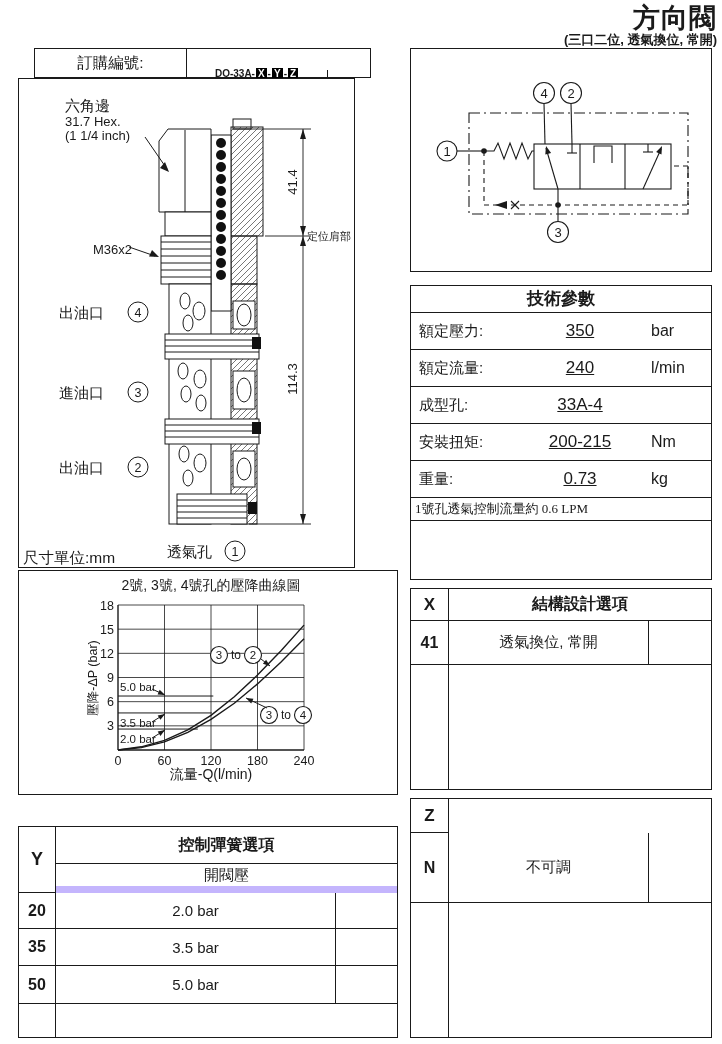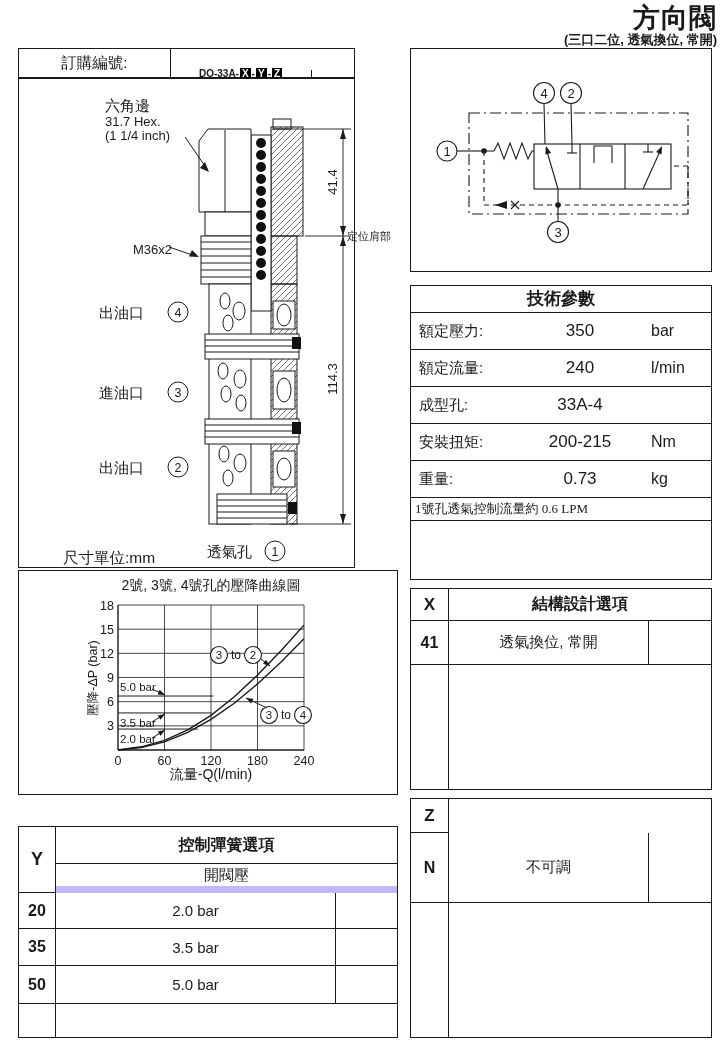--- a/index.html
+++ b/index.html
@@ -2,36 +2,36 @@
 <html><head>
 <meta charset="utf-8">
 <style>
   html,body{margin:0;padding:0;background:#fff;}
   body{width:722px;height:1044px;position:relative;font-family:"Liberation Sans",sans-serif;color:#1a1a1a;}
   .box{position:absolute;border:1.5px solid #1a1a1a;background:#fff;box-sizing:border-box;}
   
   .hd-title{position:absolute;top:0;right:5px;font-size:27px;font-weight:bold;letter-spacing:1px;}
   .hd-sub{position:absolute;top:31px;right:5px;font-size:13px;font-weight:bold;}
   
-  #order{left:18px;top:48px;width:337px;height:30px;display:flex;}
+  #order{left:34px;top:48px;width:337px;height:30px;display:flex;}
   #order .cell{border-right:1px solid #1a1a1a;display:flex;align-items:center;justify-content:center;box-sizing:border-box;}
   #order .c1{width:152px;font-size:15.5px;}
   #order .c2{width:141px;font-weight:bold;font-size:10px;margin-top:21px;}
   #order .c3{flex:1;border-right:none;}
   .inv{background:#000;color:#fff;padding:0 2px;margin:0 1px;font-weight:bold;}
   
-  #drawbox{left:18px;top:78px;width:337px;height:490px;padding-left:40px;}
+  #drawbox{left:18px;top:78px;width:337px;height:490px;}
   
   #symbox{left:410px;top:48px;width:302px;height:224px;}
   
   #tech{left:410px;top:285px;width:302px;height:295px;}
   .t-title{height:26px;line-height:26px;border-bottom:1px solid #1a1a1a;font-weight:bold;text-align:center;font-size:17px;}
   .t-row{display:flex;align-items:center;height:37px;border-bottom:1px solid #1a1a1a;padding:0 8px;font-size:15px;box-sizing:border-box;}
   .t-label{width:90px;}
-  .t-value{flex:1;text-align:center;font-size:17px;}
+  .t-value{flex:1;text-align:center;font-size:17px;text-decoration:underline;}
   .t-unit{width:52px;font-size:16px;}
   .t-note{height:22px;line-height:22px;border-bottom:1px solid #1a1a1a;font-family:"Liberation Serif",serif;font-size:13px;padding:0 4px;}
   
   .opt{display:grid;grid-template-columns:38px 1fr 62px;}
   #xtable{left:410px;top:588px;width:302px;height:202px;grid-template-rows:32px 44px 1fr;}
   #ztable{left:410px;top:798px;width:302px;height:240px;grid-template-rows:34px 70px 1fr;}
   .o-key{grid-column:1;grid-row:1;border-right:1px solid #1a1a1a;border-bottom:1px solid #1a1a1a;display:flex;align-items:center;justify-content:center;font-weight:bold;font-size:17px;}
   .o-title{grid-column:2/4;grid-row:1;border-bottom:1px solid #1a1a1a;display:flex;align-items:center;justify-content:center;font-weight:bold;font-size:16px;}
   .o-code{grid-column:1;grid-row:2;border-right:1px solid #1a1a1a;border-bottom:1px solid #1a1a1a;display:flex;align-items:center;justify-content:center;font-weight:bold;font-size:16px;}
   .o-desc{grid-column:2;grid-row:2;border-right:1px solid #1a1a1a;border-bottom:1px solid #1a1a1a;display:flex;align-items:center;justify-content:center;font-size:15px;}

